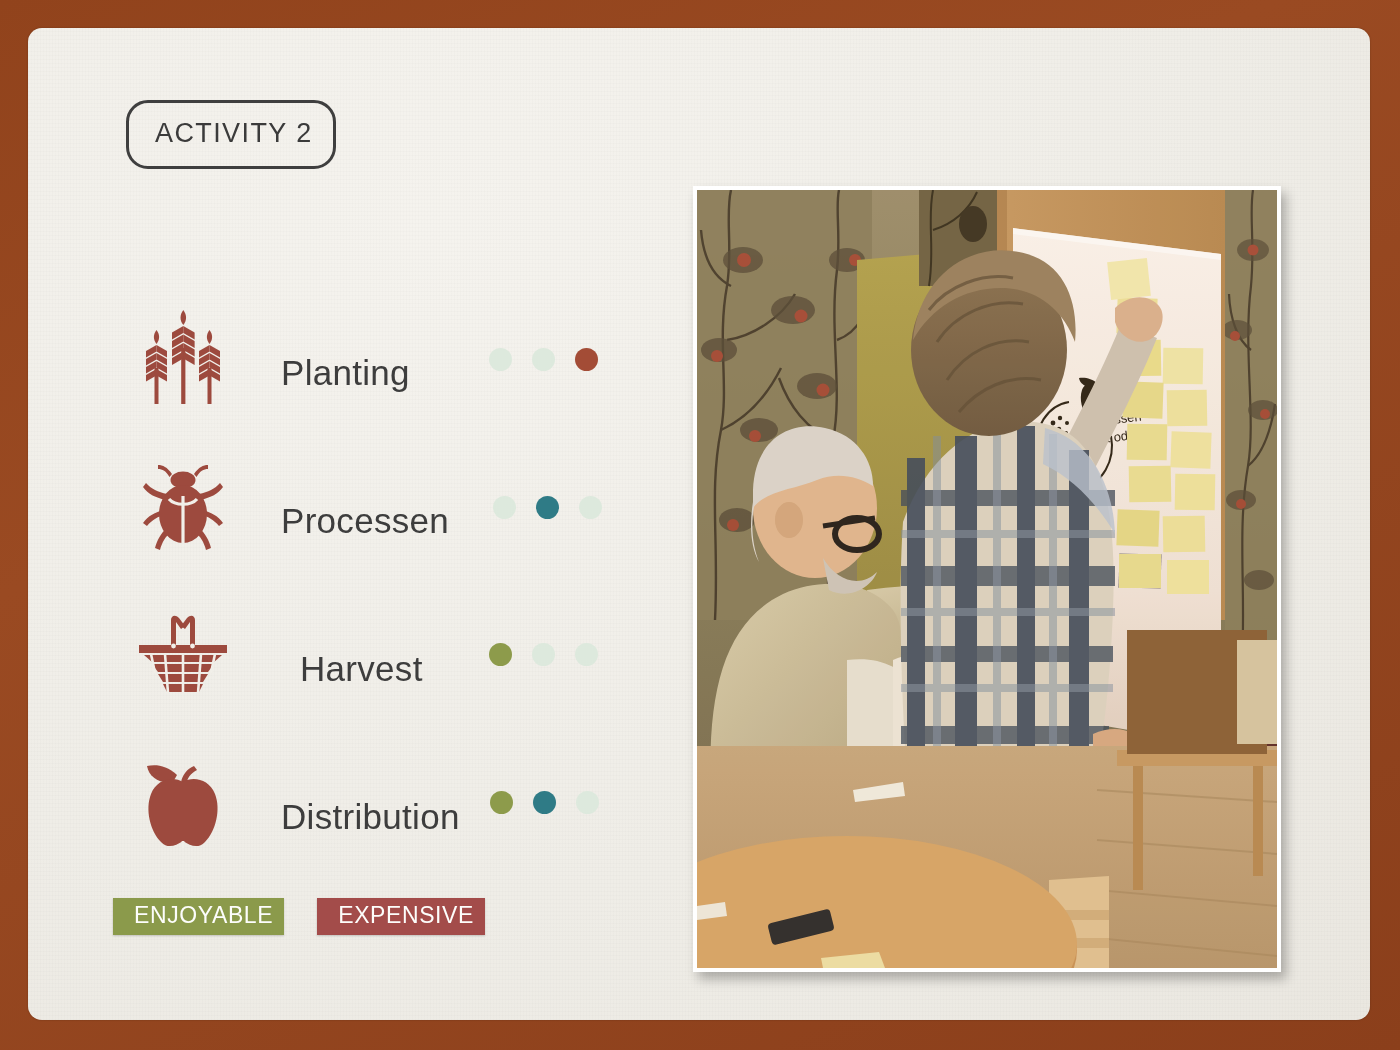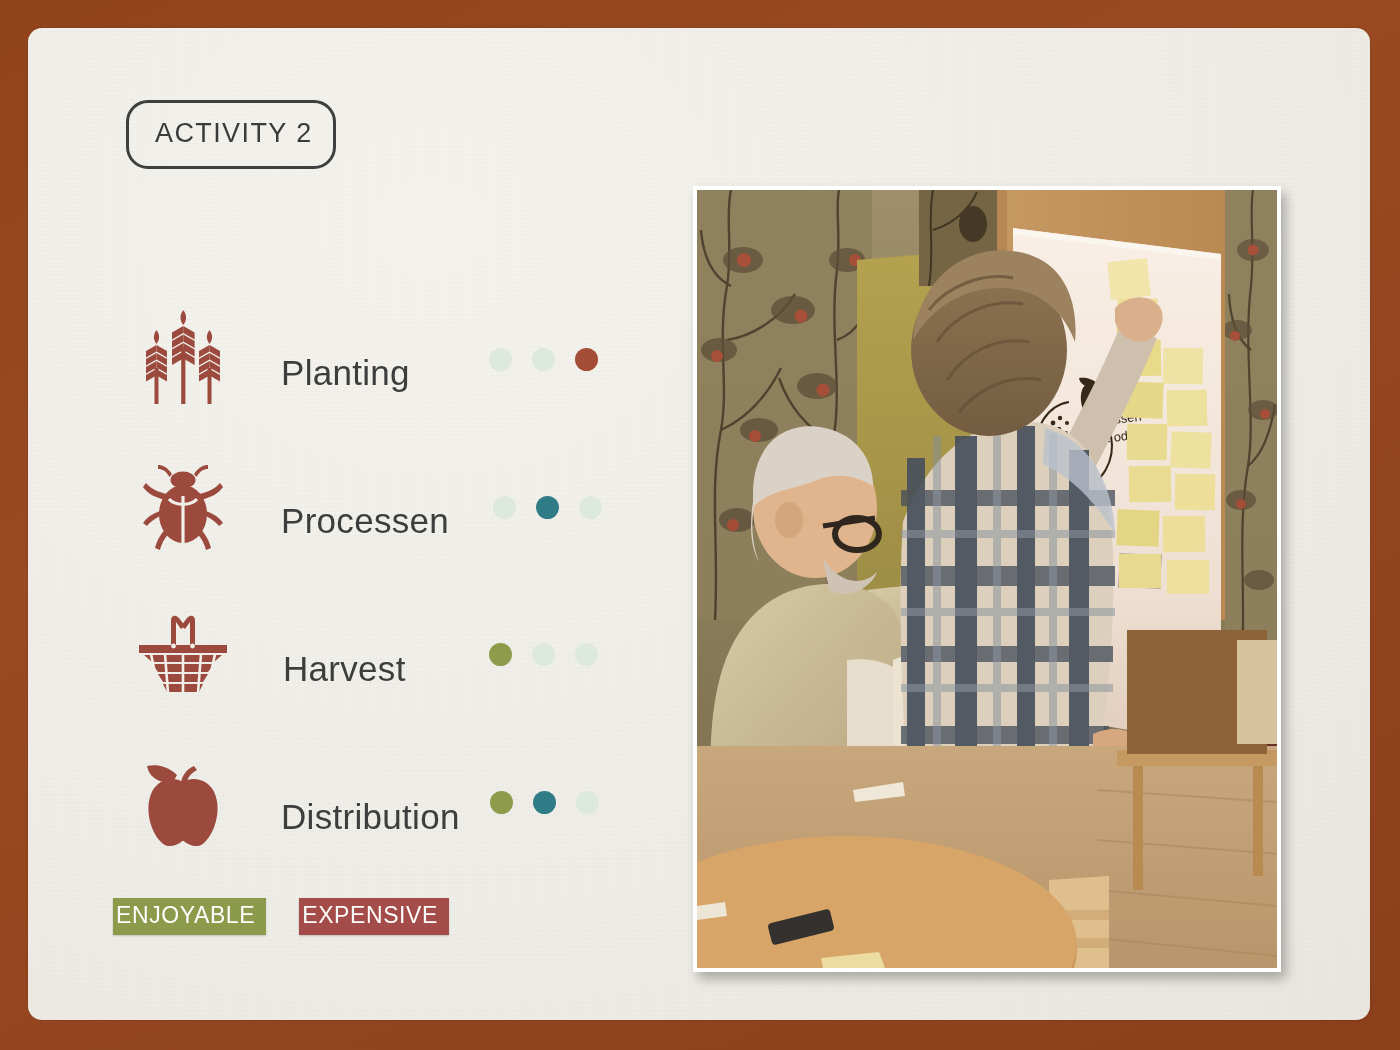--- a/index.html
+++ b/index.html
@@ -96,21 +96,21 @@
   }
   .row-label {
     position: absolute;
     left: 253px;
     top: 50px;
     font-size: 35px;
     color: #3d3d3d;
     letter-spacing: .3px;
     white-space: nowrap;
   }
-  .row.r-harvest .row-label { left: 255px; }
+  .row.r-harvest .row-label { left: 272px; }
   .dots {
     position: absolute;
     top: 58px;
     display: flex;
     gap: 20px;
   }
   .dot {
     width: 23px;
     height: 23px;
     border-radius: 50%;
@@ -129,21 +129,21 @@
   
   .legend {
     position: absolute;
     left: 85px;
     top: 870px;
     display: flex;
     align-items: flex-start;
     gap: 33px;
   }
   .legend-chip {
-    padding: 6px 11px 8px 3px;
+    padding: 6px 11px 8px 21px;
     color: #fdfdfb;
     font-size: 23px;
     letter-spacing: .6px;
     line-height: 1;
     white-space: nowrap;
     box-shadow: 0 1px 2px rgba(0,0,0,.18);
   }
   .legend-chip.c-enjoyable   { background: #8b9a4b; }
   .legend-chip.c-challenging { background: #3f7e8a; }
   .legend-chip.c-expensive   { background: #a34c4a; }

